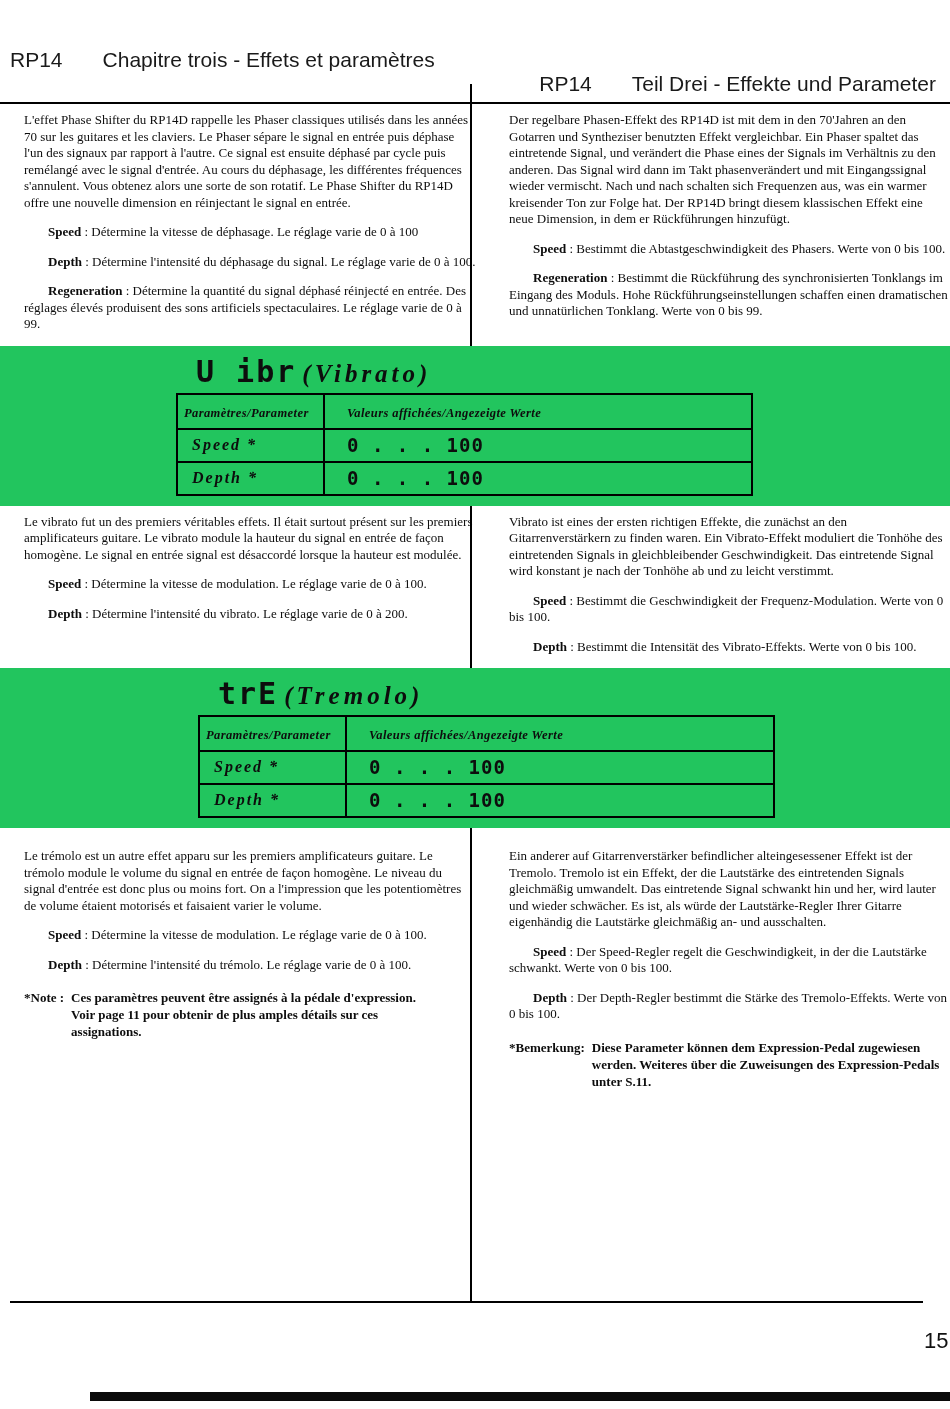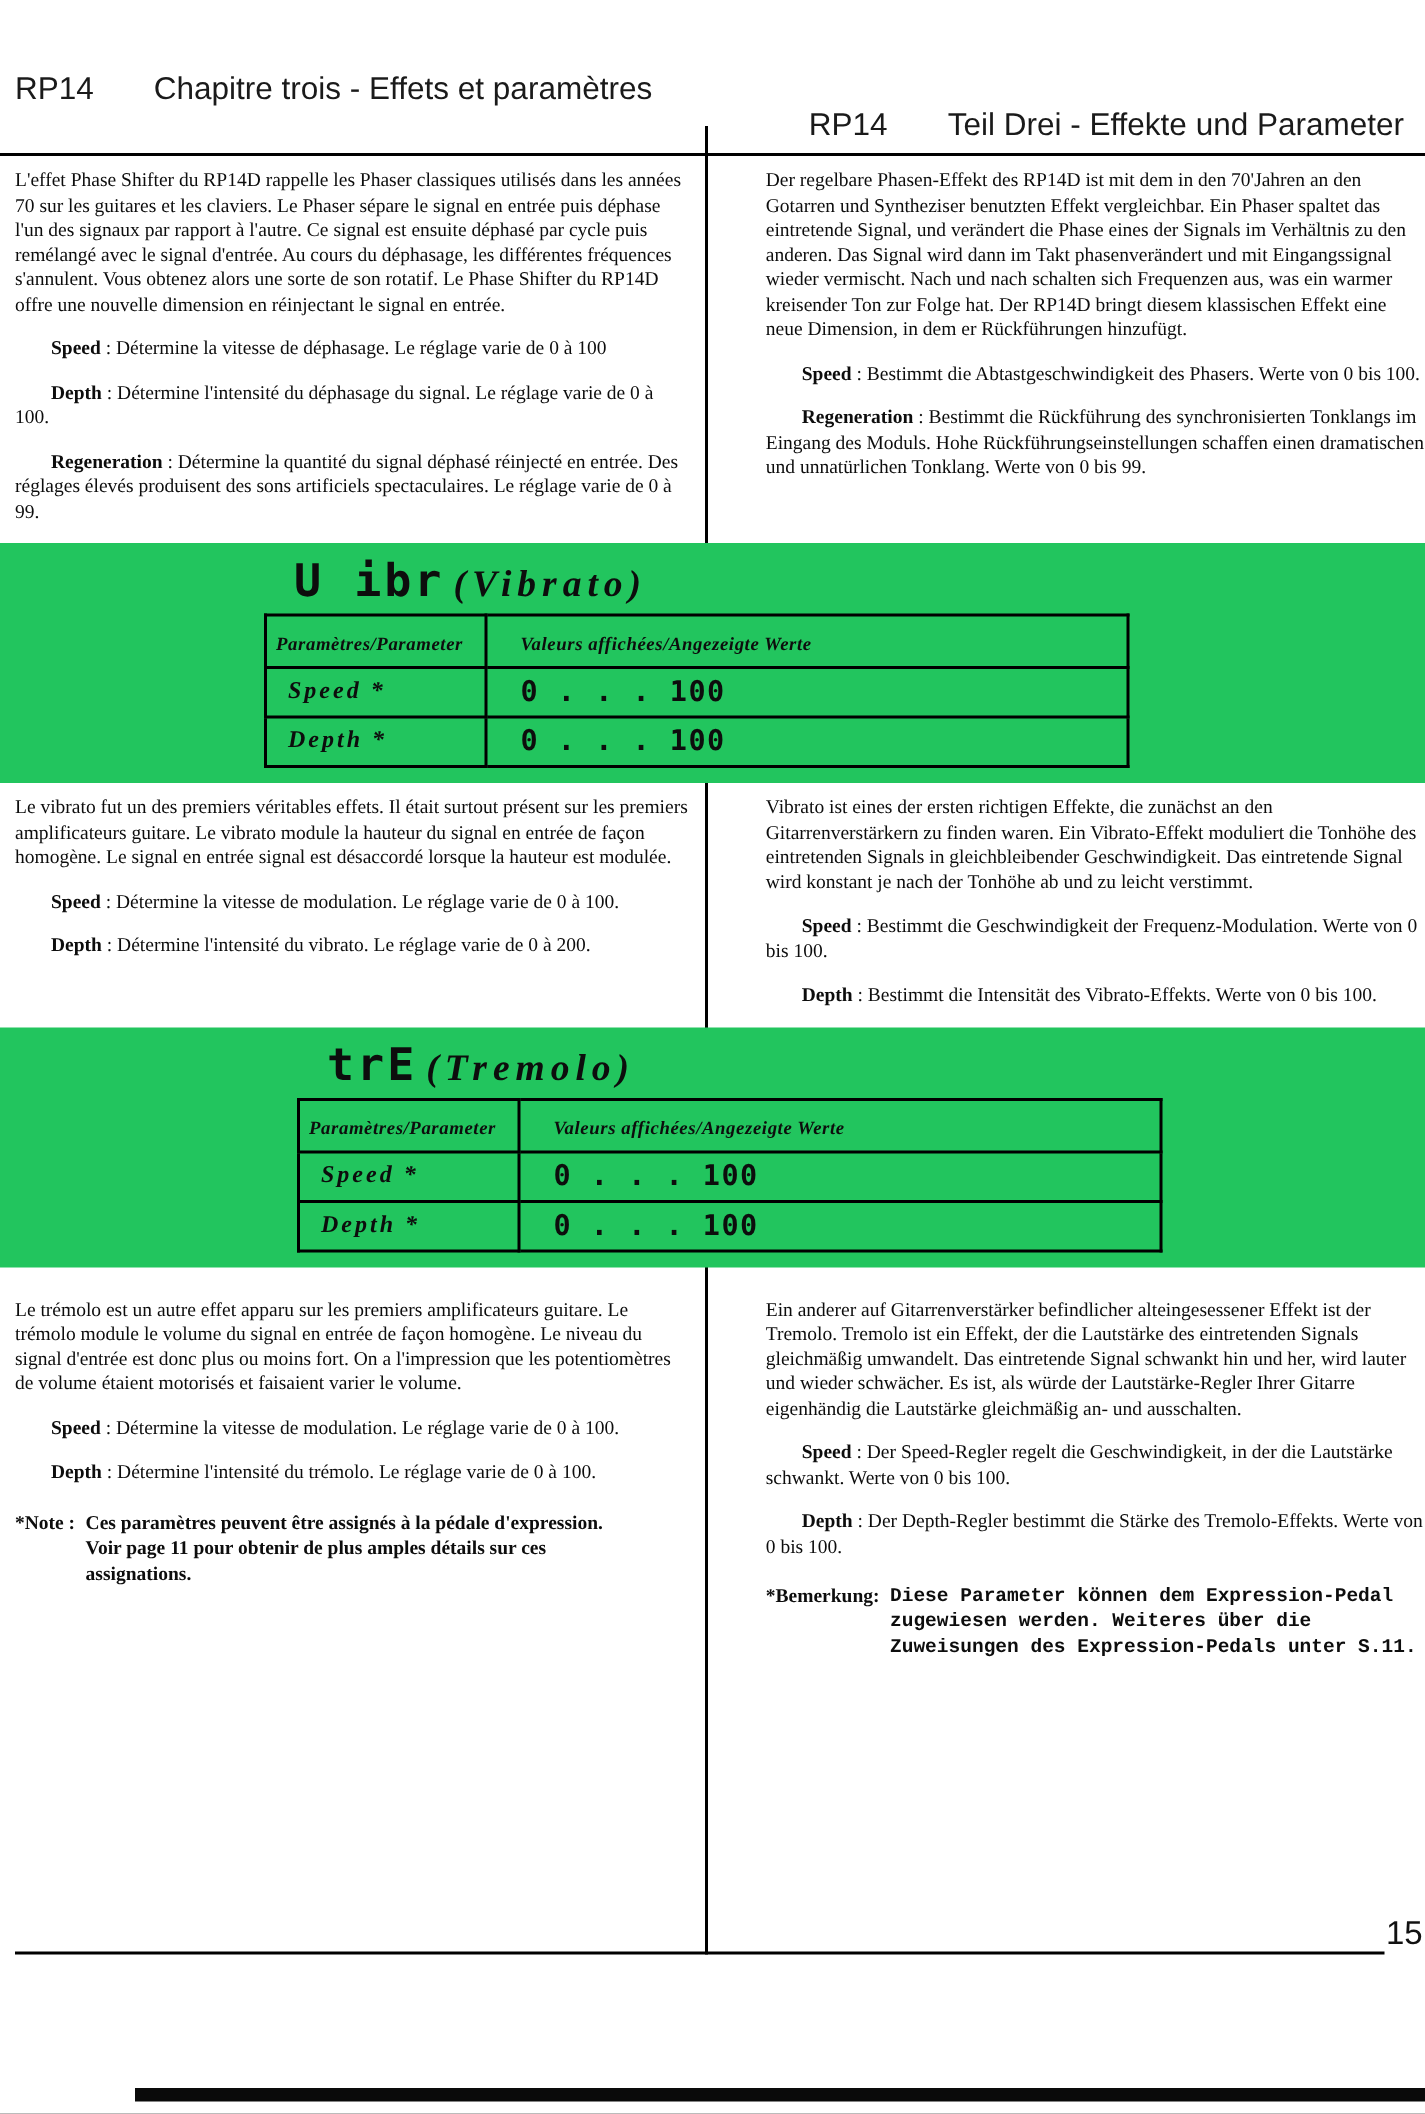--- a/index.html
+++ b/index.html
@@ -5,43 +5,43 @@
   * { margin:0; padding:0; box-sizing:border-box; }
   html,body { background:#888; }
   .page {
     position:relative; width:950px; height:1409px; margin:0 auto;
     background:#fff; color:#0d0d0d; overflow:hidden;
     font-family:"Liberation Serif", serif;
   }
   
   .divider { position:absolute; left:470px; top:84px; width:2px; height:1219px; background:#000; }
   .bottom-rule { position:absolute; left:10px; top:1301px; width:913px; height:2px; background:#000; }
-  .page-num { position:absolute; top:1276px; left:924px; font-family:"Liberation Sans", sans-serif; font-size:22px; color:#111; }
+  .page-num { position:absolute; top:1328px; left:924px; font-family:"Liberation Sans", sans-serif; font-size:22px; color:#111; }
   .bottom-bar { position:absolute; left:90px; top:1392px; width:860px; height:9px; background:#0a0a0a; }
 
   
   .pg-header {
     display:flex; align-items:baseline;
     padding:48px 14px 6px 10px; border-bottom:2px solid #000;
     font-family:"Liberation Sans", sans-serif; font-size:21px; color:#1a1a1a;flex-direction:column;
   }
   .h-right { margin-left:auto; }
   .h-model { margin-right:40px; }
 
   
-  .cols { display:flex; padding-left:10px; padding-top:8px;gap:16px; }
+  .cols { display:flex; padding-left:24px; padding-top:8px; }
   .col-l { width:452px; margin-right:33px; }
   .col-r { width:440px; }
   p.body, p.param { font-size:13px; line-height:16.5px; margin-bottom:13px; }
   p.param { text-indent:24px; }
   p.param b { font-weight:bold; }
   p.note { display:flex; font-weight:bold; font-size:13px; line-height:17px; margin-top:16px; }
   .note-label { white-space:nowrap; margin-right:7px; }
   .note-text-fr { max-width:348px; }
-  .note-text-de { max-width:378px;font-family:Liberation Mono, monospace; }
+  .note-text-de { max-width:378px; }
 
   
   .fx { position:relative; background:#22c55e; padding:8px 0 10px; }
   .fx-head { font-weight:bold; margin-bottom:4px; }
   .lcd { font-family:"DejaVu Sans Mono", monospace; font-weight:bold; }
   .lcd-big { font-size:30px; letter-spacing:2px; }
   .fx-name { font-family:"Liberation Serif", serif; font-style:italic; font-weight:bold; font-size:25px; letter-spacing:4px; margin-left:6px; }
   .head-vibrato { margin-left:196px; }
   .head-tremolo { margin-left:218px; }
   table.fx-table { border-collapse:collapse; }

